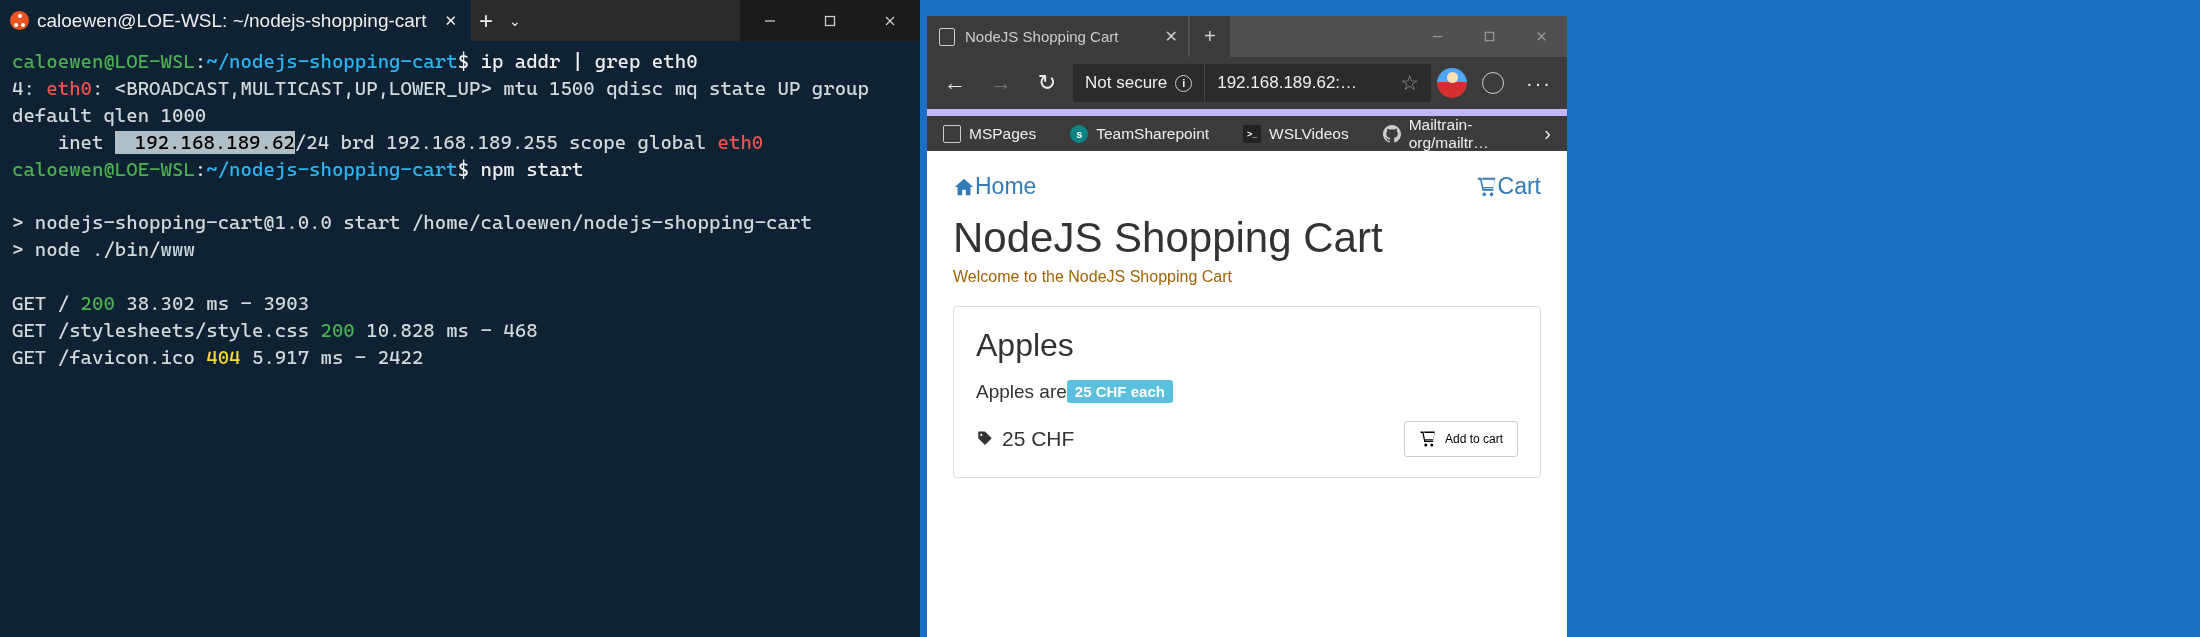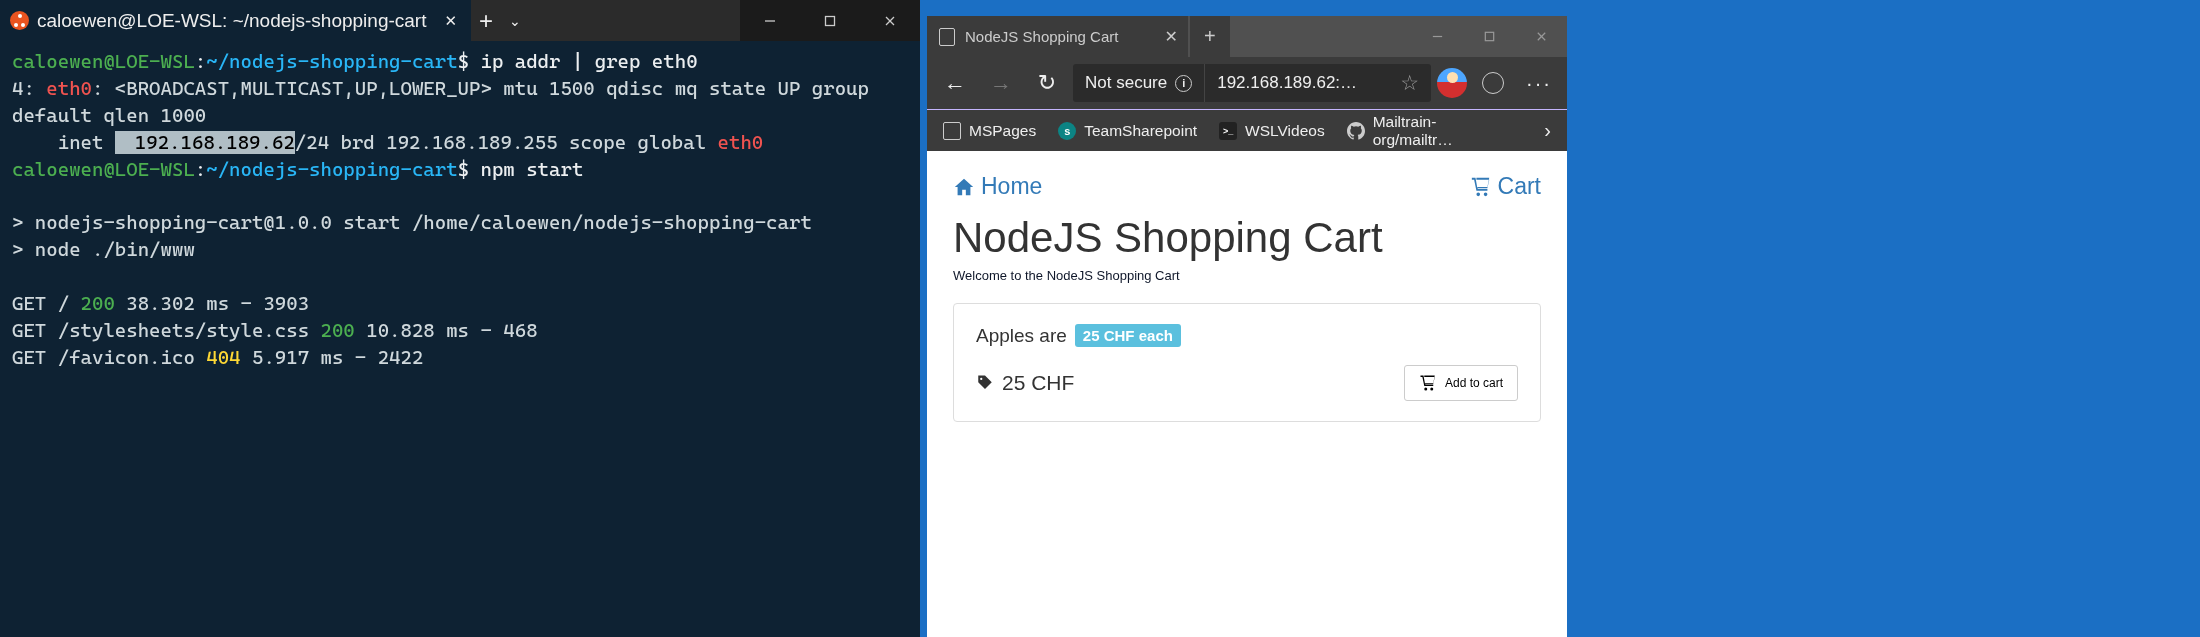--- a/index.html
+++ b/index.html
@@ -49,39 +49,39 @@
   .addr-seg { display: flex; align-items: center; height: 100%; padding: 0 12px; font-size: 17px; gap: 8px; border-right: 1px solid #444; }
   .addr-seg.last { border-right: none; flex: 1; min-width: 0; }
   .addr-seg .txt { white-space: nowrap; overflow: hidden; text-overflow: ellipsis; }
   .info-icon { width: 17px; height: 17px; border: 1.5px solid #ccc; border-radius: 50%; display: flex; align-items: center; justify-content: center; font-size: 11px; font-weight: bold; }
   .star { font-size: 21px; color: #999; }
   .avatar { width: 30px; height: 30px; border-radius: 50%; background: linear-gradient(#4da6ff 45%, #d32f2f 45%); display: flex; align-items: flex-start; justify-content: center; overflow: hidden; }
   .avatar::before { content: ""; width: 11px; height: 11px; background: #ffe0b2; border-radius: 50%; margin-top: 4px; }
   .smile-icon { width: 22px; height: 22px; border: 1.5px solid #ccc; border-radius: 50%; position: relative; }
   .dots { font-size: 20px; letter-spacing: 2px; }
   
-  .br-bookmarks { height: 42px; background: #3b3b3b; display: flex; align-items: center; padding: 0 8px; gap: 6px; color: #eee; font-size: 15.5px; border-top: 1px solid #c4b5fd; }
+  .br-bookmarks { height: 42px; background: #3b3b3b; display: flex; align-items: center; padding: 0 8px; gap: 18px; color: #eee; font-size: 15.5px; border-top: 7px solid #c4b5fd; }
   .bm { display: flex; align-items: center; gap: 8px; padding: 0 8px; cursor: pointer; }
   .bm-icon { width: 18px; height: 18px; display: flex; align-items: center; justify-content: center; border-radius: 3px; }
   .bm-icon.folder { border: 1.5px solid #ccc; border-radius: 2px; }
   .bm-icon.sp { background: #0c8484; color: #fff; font-size: 11px; font-weight: bold; border-radius: 50%; }
   .bm-icon.wsl { background: #222; color: #fff; font-size: 9px; font-weight: bold; }
   .bm-icon.gh { background: transparent; }
   .bm-spacer { flex: 1; }
   .bm-more { font-size: 20px; cursor: pointer; padding: 0 8px; }
   
   .br-content { flex: 1; background: #fff; overflow-y: auto; color: #333; }
   .page { padding: 22px 26px; }
   .navlinks { display: flex; justify-content: space-between; font-size: 23px; color: #337ab7; }
-  .navlinks a { display: flex; align-items: center; gap: 6px; cursor: pointer; }
+  .navlinks a { display: flex; align-items: center; cursor: pointer; }
   .page h1 { font-size: 42px; font-weight: 400; color: #333; margin-top: 14px; }
-  .page .sub { font-size: 13px; color: #0f172a; margin-top: 6px; }
+  .page .sub { font-size: 16px; color: #a16207; margin-top: 6px; }
   .card { border: 1px solid #ddd; border-radius: 4px; padding: 20px 22px; margin-top: 20px; }
   .card h2 { font-size: 32px; font-weight: 400; margin-bottom: 16px; }
-  .card p { font-size: 19px; display: flex; align-items: center; gap: 8px; }
+  .card p { font-size: 19px; display: flex; align-items: center; }
   .badge { background: #5bc0de; color: #fff; padding: 3px 8px; border-radius: 3px; font-size: 15px; font-weight: bold; }
   .price-row { display: flex; justify-content: space-between; align-items: center; margin-top: 18px; }
   .price { display: flex; align-items: center; gap: 8px; font-size: 21px; }
   .btn-cart { border: 1px solid #ccc; background: #fff; padding: 8px 14px; font-size: 12px; display: flex; align-items: center; gap: 8px; cursor: pointer; border-radius: 3px; }
   
   .icon-svg { width: 18px; height: 18px; fill: currentColor; }
   .icon-svg.lg { width: 22px; height: 22px; }
 </style>
 </head>
 <body>
@@ -221,20 +221,21 @@
         <a>
             <svg class="icon-svg lg" viewBox="0 0 24 24">
               <path d="M7 4h14l-2 9H8L6 2H2v2h2.5L7 16h12v-2H8.5L8 12h11l2-10H7z M9 22a2 2 0 100-4 2 2 0 000 4zm8 0a2 2 0 100-4 2 2 0 000 4z"></path>
             </svg>
             <span>Cart</span>
           </a>
       </div>
       <h1>NodeJS Shopping Cart</h1>
       <div class="sub">Welcome to the NodeJS Shopping Cart</div>
       <div class="card">
+        <h2>Apples</h2>
         <p>
             <span>Apples are</span> 
             <span class="badge">25 CHF each</span>
           </p>
         <div class="price-row">
           <div class="price">
               <svg class="icon-svg" viewBox="0 0 24 24">
                 <path d="M21 11l-9-9H3v9l9 9 9-9zM7 8a1.5 1.5 0 110-3 1.5 1.5 0 010 3z"></path>
               </svg>
               <span>25 CHF</span>

